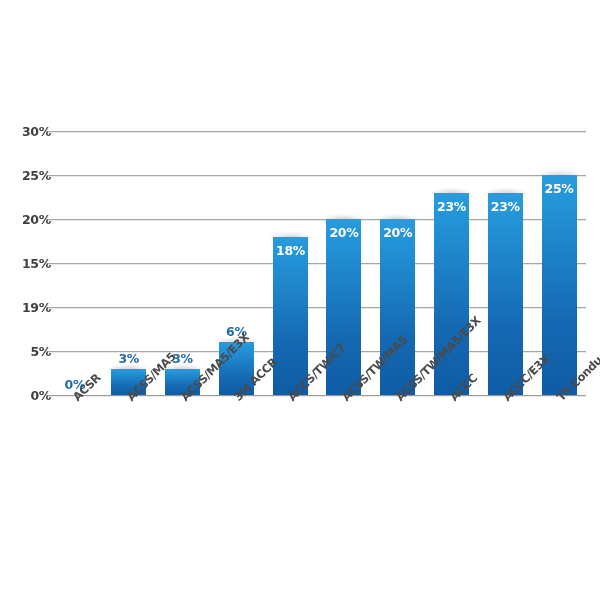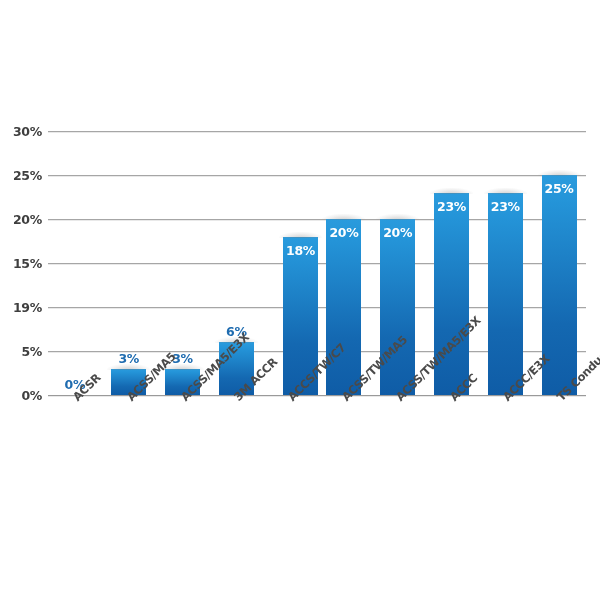--- a/index.html
+++ b/index.html
@@ -43,20 +43,21 @@
     background: #9a9a9a;
   }
 
   
   #y-axis-labels {
     position: absolute;
     left: 0;
     top: 131px;
     width: 42px;
     height: 264px;
+    padding-left: 9px;
   }
   .y-tick-label {
     position: absolute;
     right: 0;
     transform: translateY(-50%);
     font-family: "DejaVu Sans", sans-serif;
     font-size: 12.5px;
     font-weight: bold;
     color: #3f3f3f;
     letter-spacing: -0.3px;
@@ -179,21 +180,21 @@
       <div class="bar-slot" style="left: 117px; width: 35px;">
         <div class="bar" style="height: 10%;">
           <span class="bar-label above">3%</span>
         </div>
       </div>
       <div class="bar-slot" style="left: 170.8px; width: 35px;">
         <div class="bar" style="height: 20%;">
           <span class="bar-label above">6%</span>
         </div>
       </div>
-      <div class="bar-slot" style="left: 235px; width: 35px; text-decoration: underline;">
+      <div class="bar-slot" style="left: 225px; width: 35px; text-decoration: underline;">
         <div class="bar" style="height: 60%;">
           <span class="bar-label inside">18%</span>
         </div>
       </div>
       <div class="bar-slot" style="left: 278.4px; width: 35px;">
         <div class="bar" style="height: 66.6667%;">
           <span class="bar-label inside">20%</span>
         </div>
       </div>
       <div class="bar-slot" style="left: 332.2px; width: 35px;">

